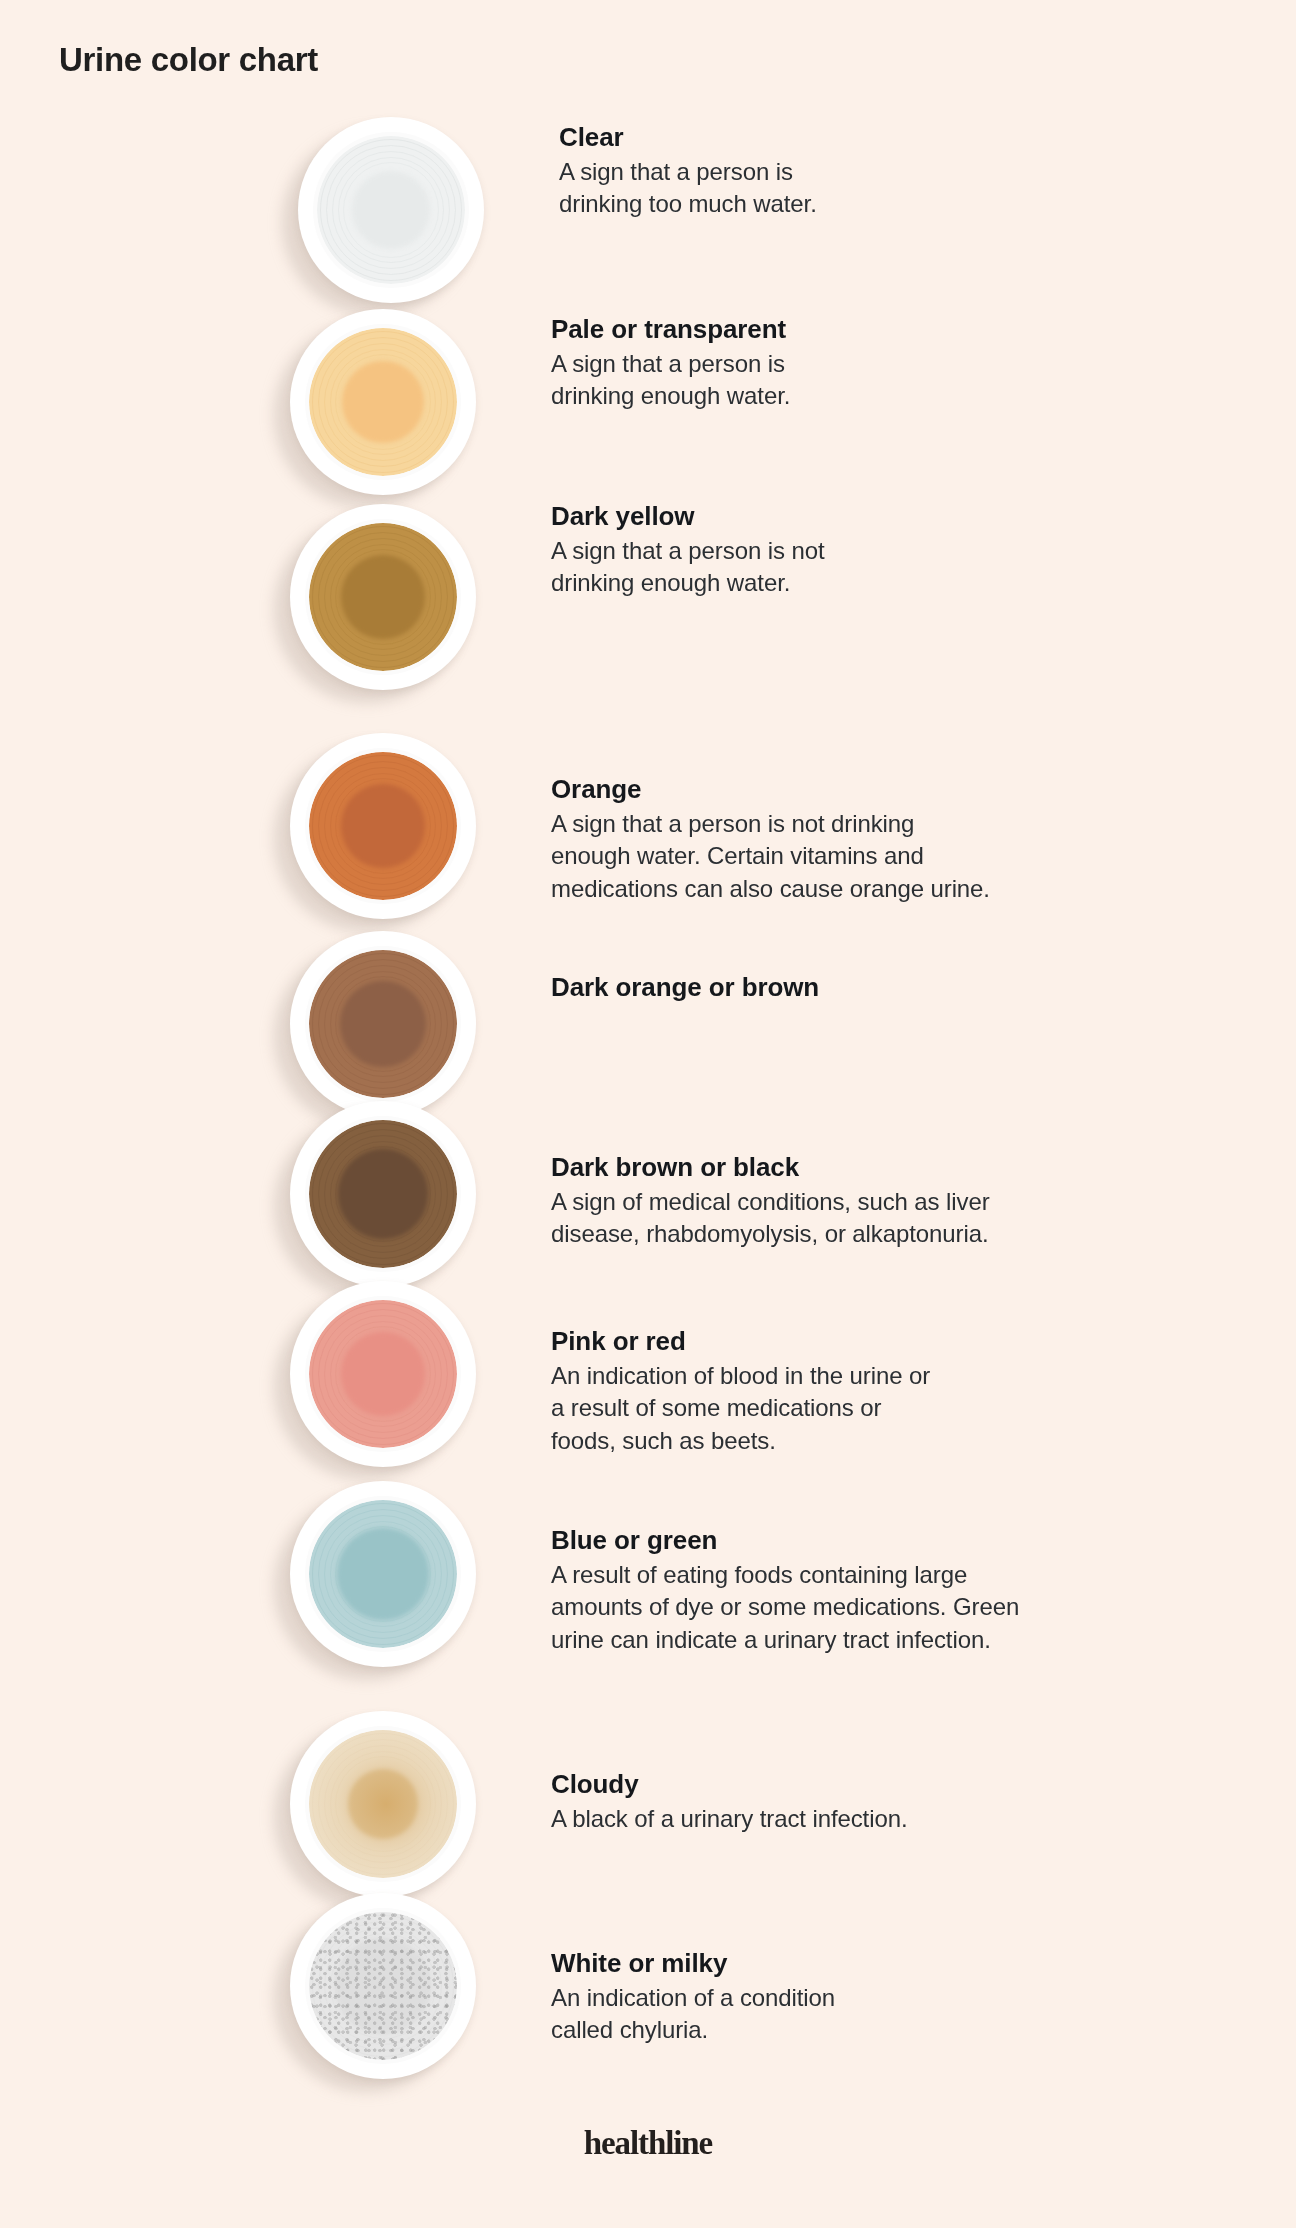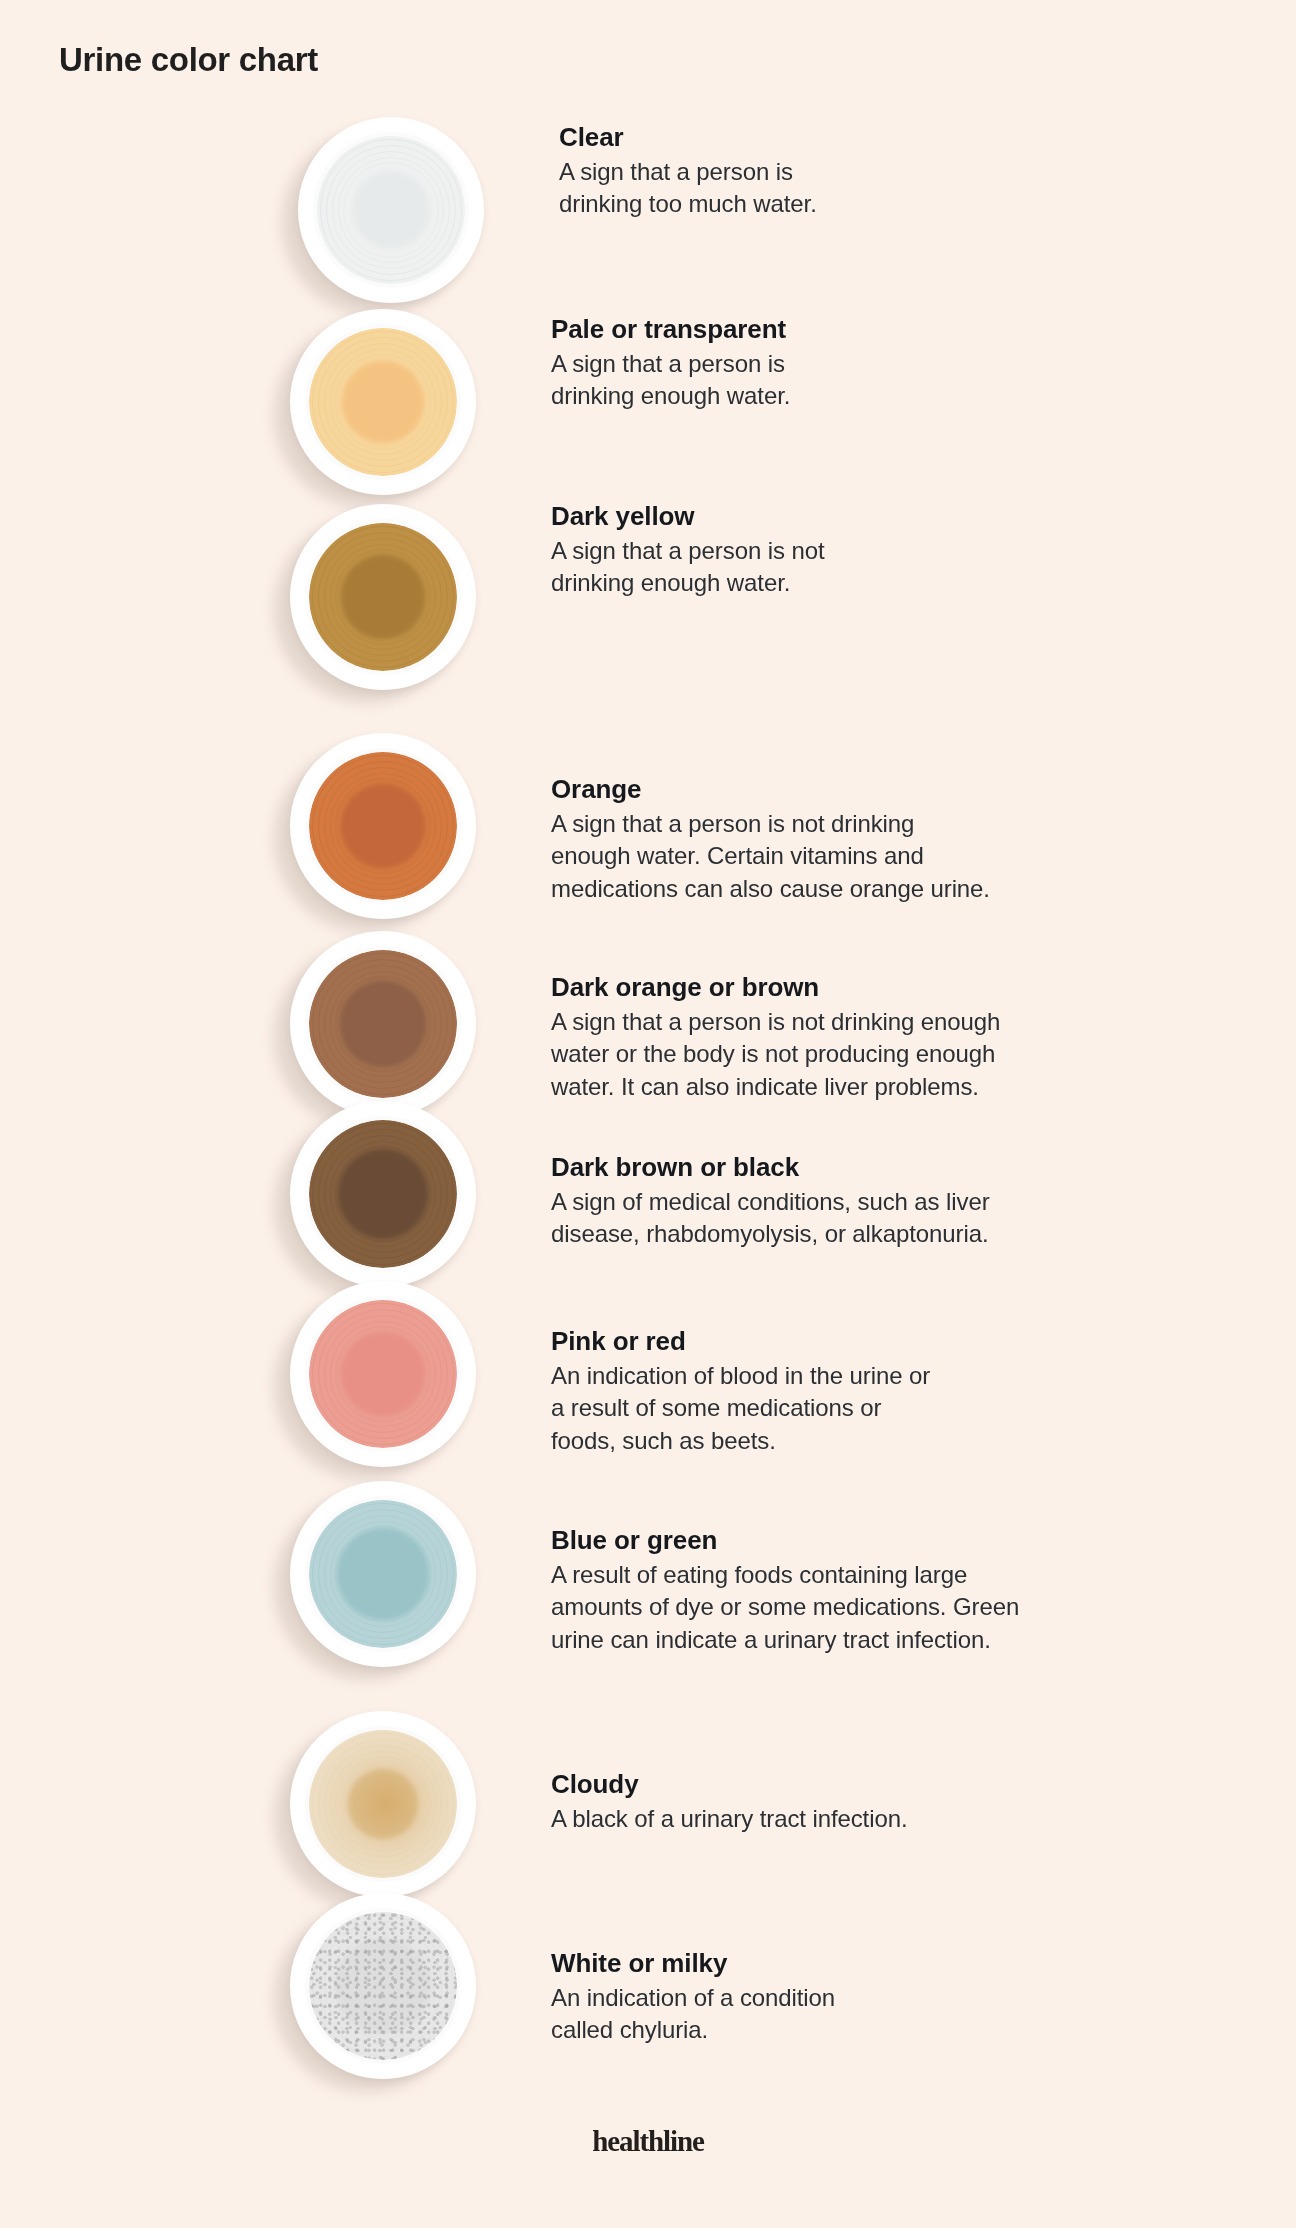--- a/index.html
+++ b/index.html
@@ -140,21 +140,21 @@
   }
 
   
   .logo {
     position: absolute;
     left: 0;
     top: 2125px;
     width: 1296px;
     text-align: center;
     font-family: "Liberation Serif", serif;
-    font-size: 29px;
+    font-size: 33px;
     font-weight: bold;
     color: #231f1d;
     letter-spacing: -1.1px;
   }
 </style>
 </head>
 <body>
 
 <div id="page">
 
@@ -266,23 +266,20 @@
                 <div class="ring" style="width: 116px; height: 116px; border-color: rgba(141, 93, 65, 0.7); opacity: 0.45;"></div>
                 <div class="ring" style="width: 104px; height: 104px; border-color: rgba(141, 93, 65, 0.7); opacity: 0.4;"></div>
                 <div class="ring" style="width: 94px; height: 94px; border-color: rgba(141, 93, 65, 0.7); opacity: 0.35;"></div>
                 <div class="core" style="width: 86px; height: 86px; background: rgb(141, 96, 71); filter: blur(2px);"></div>
               </div>
             </div>
           </div>
         </div>
         <div class="txt" style="top: 44px;">
           <div class="item-title">Dark orange or brown</div>
-          <div class="item-desc">A sign that a person is not drinking enough
-water or the body is not producing enough
-water. It can also indicate liver problems.</div>
         </div>
       </div>
       <div class="row" style="top: 1098px;">
         <div class="cup-wrap">
           <div class="cup-shadow"></div>
           <div class="cup">
             <div class="cup-inner">
               <div class="liquid">
                 <div class="base" style="background: rgb(132, 96, 63);"></div>
                 <div class="ring" style="width: 140px; height: 140px; border-color: rgba(110, 78, 52, 0.7); opacity: 0.55;"></div>

